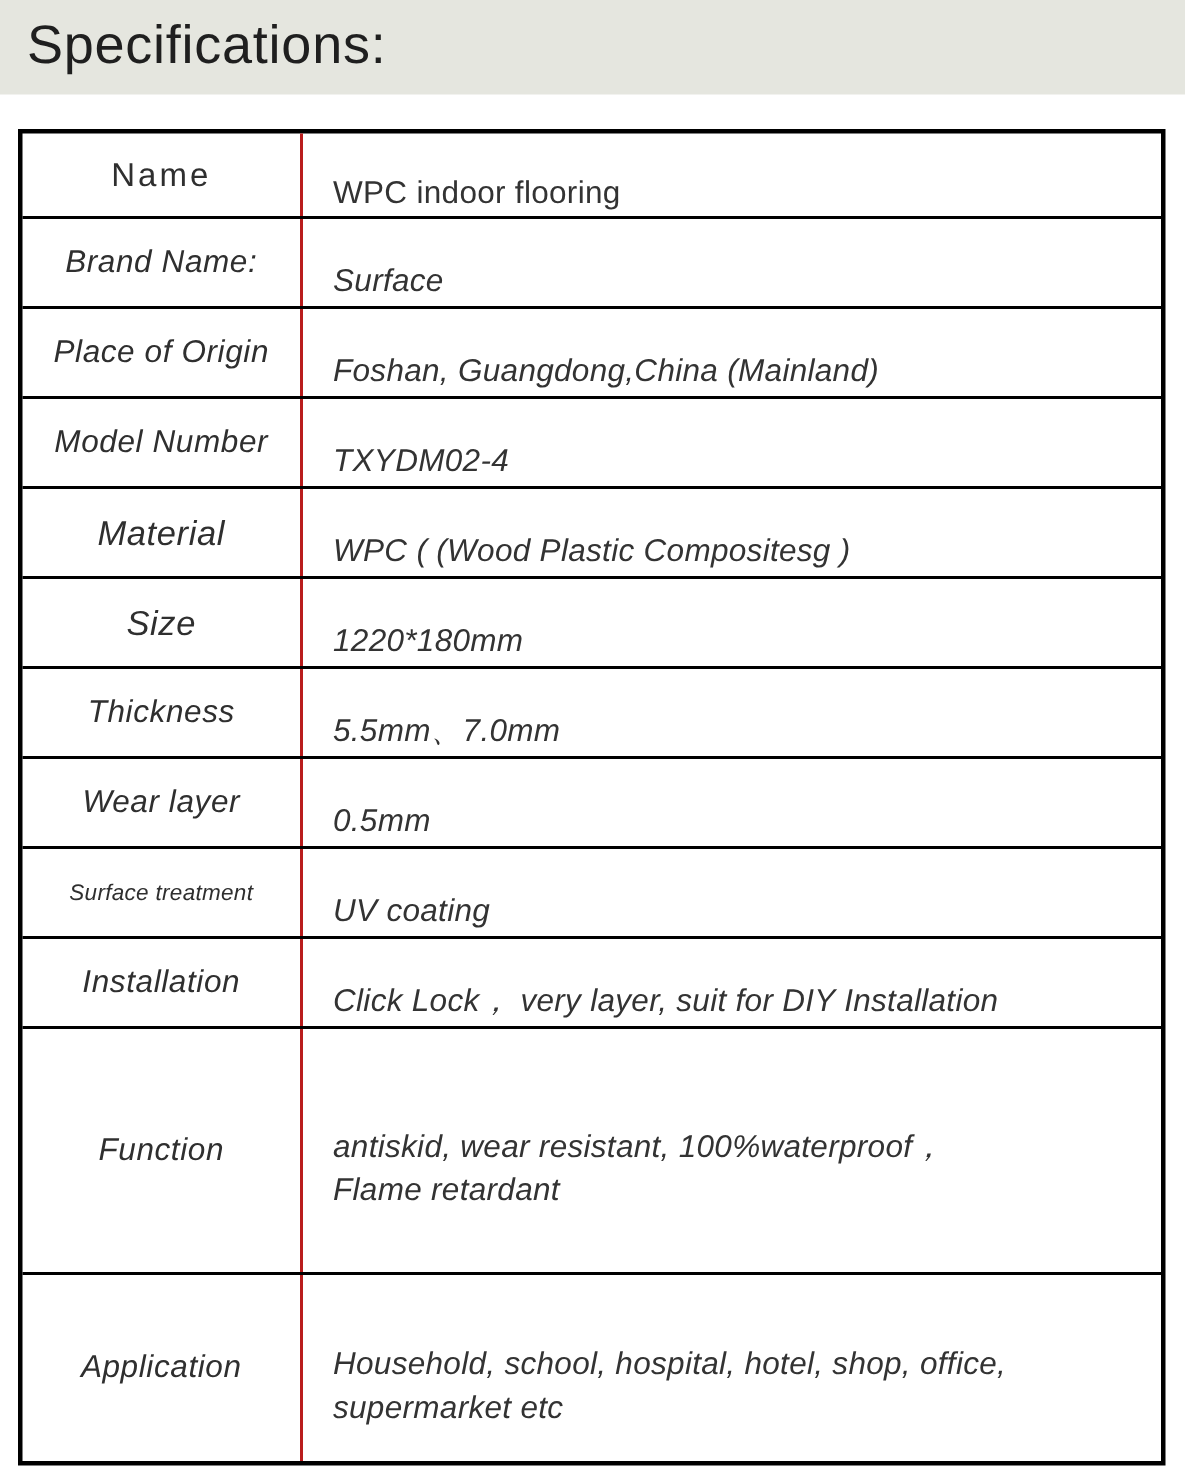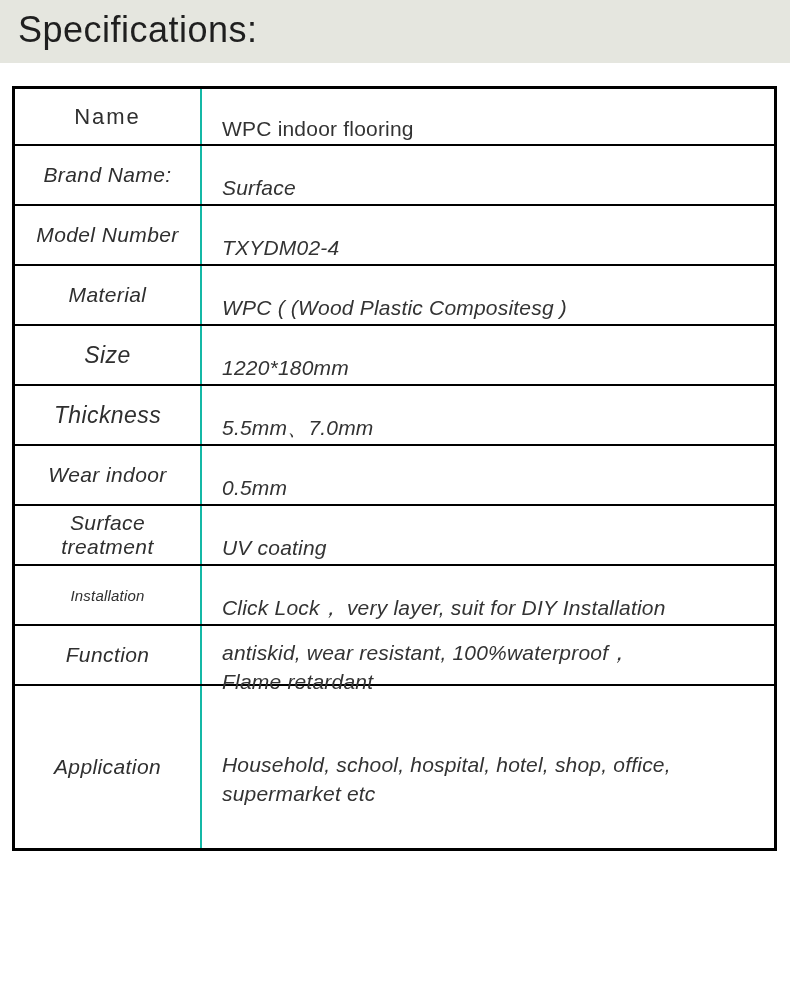--- a/index.html
+++ b/index.html
@@ -44,25 +44,25 @@
     height: 60px;
   }
   .spec-row + .spec-row { border-top: 2px solid #000000; font-style: italic; }
   .spec-row:nth-child(1)  { height: 55px; }
   .spec-row:nth-child(11) { height: 164px; }
   .spec-row:nth-child(12) { height: 126px; }
 
   .cell-label {
     width: 187px;
     flex: 0 0 187px;
-    border-right: 2px solid #14b8a6;
+    border-right: 2px solid #b91c1c;
     display: flex;
     align-items: center;
     justify-content: center;
-    text-align: center;
+    text-align: left;
     font-size: 21px;
     color: #2f2f2f;
     letter-spacing: 0.4px;
     padding: 0 16px;
   }
   
   .spec-row:nth-child(1) .cell-label { letter-spacing: 2px; font-size: 22px; }
   .spec-row:nth-child(5) .cell-label,
   .spec-row:nth-child(6) .cell-label { font-size: 23px; }
   .spec-row:nth-child(9) .cell-label { font-size: 15px; letter-spacing: 0.2px; }
@@ -94,20 +94,24 @@
   <div class="spec-row">
     <div class="cell-label">Name</div>
     <div class="cell-value">WPC indoor flooring</div>
   </div>
 
   <div class="spec-row">
     <div class="cell-label">Brand Name:</div>
     <div class="cell-value">Surface</div>
   </div>
 
+  <div class="spec-row">
+    <div class="cell-label">Place of Origin</div>
+    <div class="cell-value">Foshan, Guangdong,China (Mainland)</div>
+  </div>
 
   <div class="spec-row">
     <div class="cell-label">Model Number</div>
     <div class="cell-value">TXYDM02-4</div>
   </div>
 
   <div class="spec-row">
     <div class="cell-label">Material</div>
     <div class="cell-value">WPC ( (Wood Plastic Compositesg )</div>
   </div>
@@ -116,21 +120,21 @@
     <div class="cell-label">Size</div>
     <div class="cell-value">1220*180mm</div>
   </div>
 
   <div class="spec-row">
     <div class="cell-label">Thickness</div>
     <div class="cell-value">5.5mm、7.0mm</div>
   </div>
 
   <div class="spec-row">
-    <div class="cell-label">Wear indoor</div>
+    <div class="cell-label">Wear layer</div>
     <div class="cell-value">0.5mm</div>
   </div>
 
   <div class="spec-row">
     <div class="cell-label">Surface treatment</div>
     <div class="cell-value">UV coating</div>
   </div>
 
   <div class="spec-row">
     <div class="cell-label">Installation</div>

